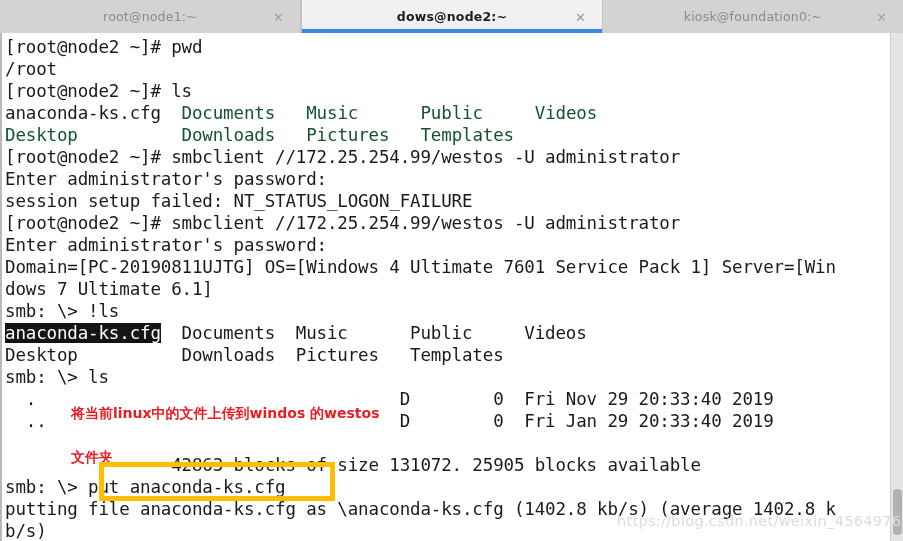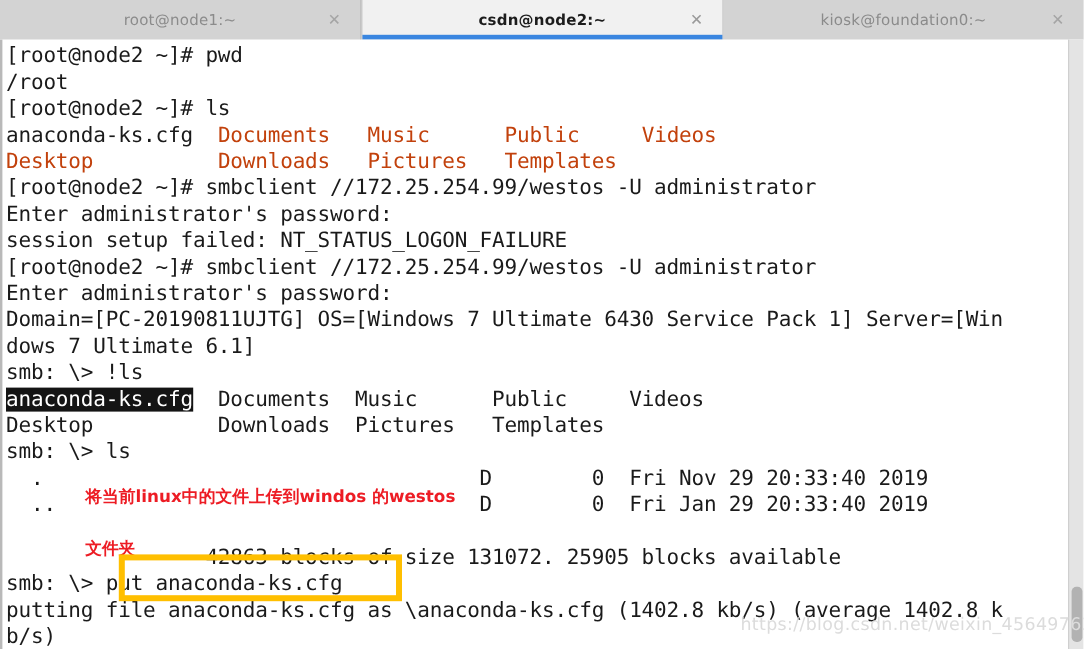--- a/index.html
+++ b/index.html
@@ -104,21 +104,21 @@
   .line {
     height: 22px;
     line-height: 22px;
     font-family: "DejaVu Sans Mono", monospace;
     font-size: 17.5px;
     font-weight: normal;
     color: #1a1a1a;
     white-space: pre;
     letter-spacing: -0.15px;
   }
-  .dir { color: #c2410c; }
+  .dir { color: #14532d; }
   .inv {
     background: #141414;
     color: #ffffff;
   }
 
   
   .scrollbar {
     position: absolute;
     right: 0;
     top: 33px;
@@ -177,42 +177,42 @@
 <body>
 
 <div class="window">
 
   <div class="tabbar">
     <div class="tab">
       <span class="tab-title">root@node1:~</span>
       <span class="tab-close">✕</span>
     </div>
     <div class="tab active">
-      <span class="tab-title">csdn@node2:~</span>
+      <span class="tab-title">dows@node2:~</span>
       <span class="tab-close">✕</span>
     </div>
     <div class="tab">
       <span class="tab-title">kiosk@foundation0:~</span>
       <span class="tab-close">✕</span>
     </div>
   </div>
 
   <div class="terminal">
     <div class="screen" id="screen">
         <div class="line"><span>[root@node2 ~]# pwd</span></div>
         <div class="line"><span>/root</span></div>
         <div class="line"><span>[root@node2 ~]# ls</span></div>
         <div class="line"><span>anaconda-ks.cfg  </span><span class="dir">Documents</span><span>   </span><span class="dir">Music</span><span>      </span><span class="dir">Public</span><span>     </span><span class="dir">Videos</span></div>
         <div class="line"><span class="dir">Desktop</span><span>          </span><span class="dir">Downloads</span><span>   </span><span class="dir">Pictures</span><span>   </span><span class="dir">Templates</span></div>
         <div class="line"><span>[root@node2 ~]# smbclient //172.25.254.99/westos -U administrator</span></div>
         <div class="line"><span>Enter administrator's password:</span></div>
         <div class="line"><span>session setup failed: NT_STATUS_LOGON_FAILURE</span></div>
         <div class="line"><span>[root@node2 ~]# smbclient //172.25.254.99/westos -U administrator</span></div>
         <div class="line"><span>Enter administrator's password:</span></div>
-        <div class="line"><span>Domain=[PC-20190811UJTG] OS=[Windows 7 Ultimate 6430 Service Pack 1] Server=[Win</span></div>
+        <div class="line"><span>Domain=[PC-20190811UJTG] OS=[Windows 4 Ultimate 7601 Service Pack 1] Server=[Win</span></div>
         <div class="line"><span>dows 7 Ultimate 6.1]</span></div>
         <div class="line"><span>smb: \&gt; !ls</span></div>
         <div class="line"><span class="inv">anaconda-ks.cfg</span><span>  Documents  Music      Public     Videos</span></div>
         <div class="line"><span>Desktop          Downloads  Pictures   Templates</span></div>
         <div class="line"><span>smb: \&gt; ls</span></div>
         <div class="line"><span>  .                                   D        0  Fri Nov 29 20:33:40 2019</span></div>
         <div class="line"><span>  ..                                  D        0  Fri Jan 29 20:33:40 2019</span></div>
         <div class="line"><span></span></div>
         <div class="line"><span>                42863 blocks of size 131072. 25905 blocks available</span></div>
         <div class="line"><span>smb: \&gt; put anaconda-ks.cfg</span></div>

